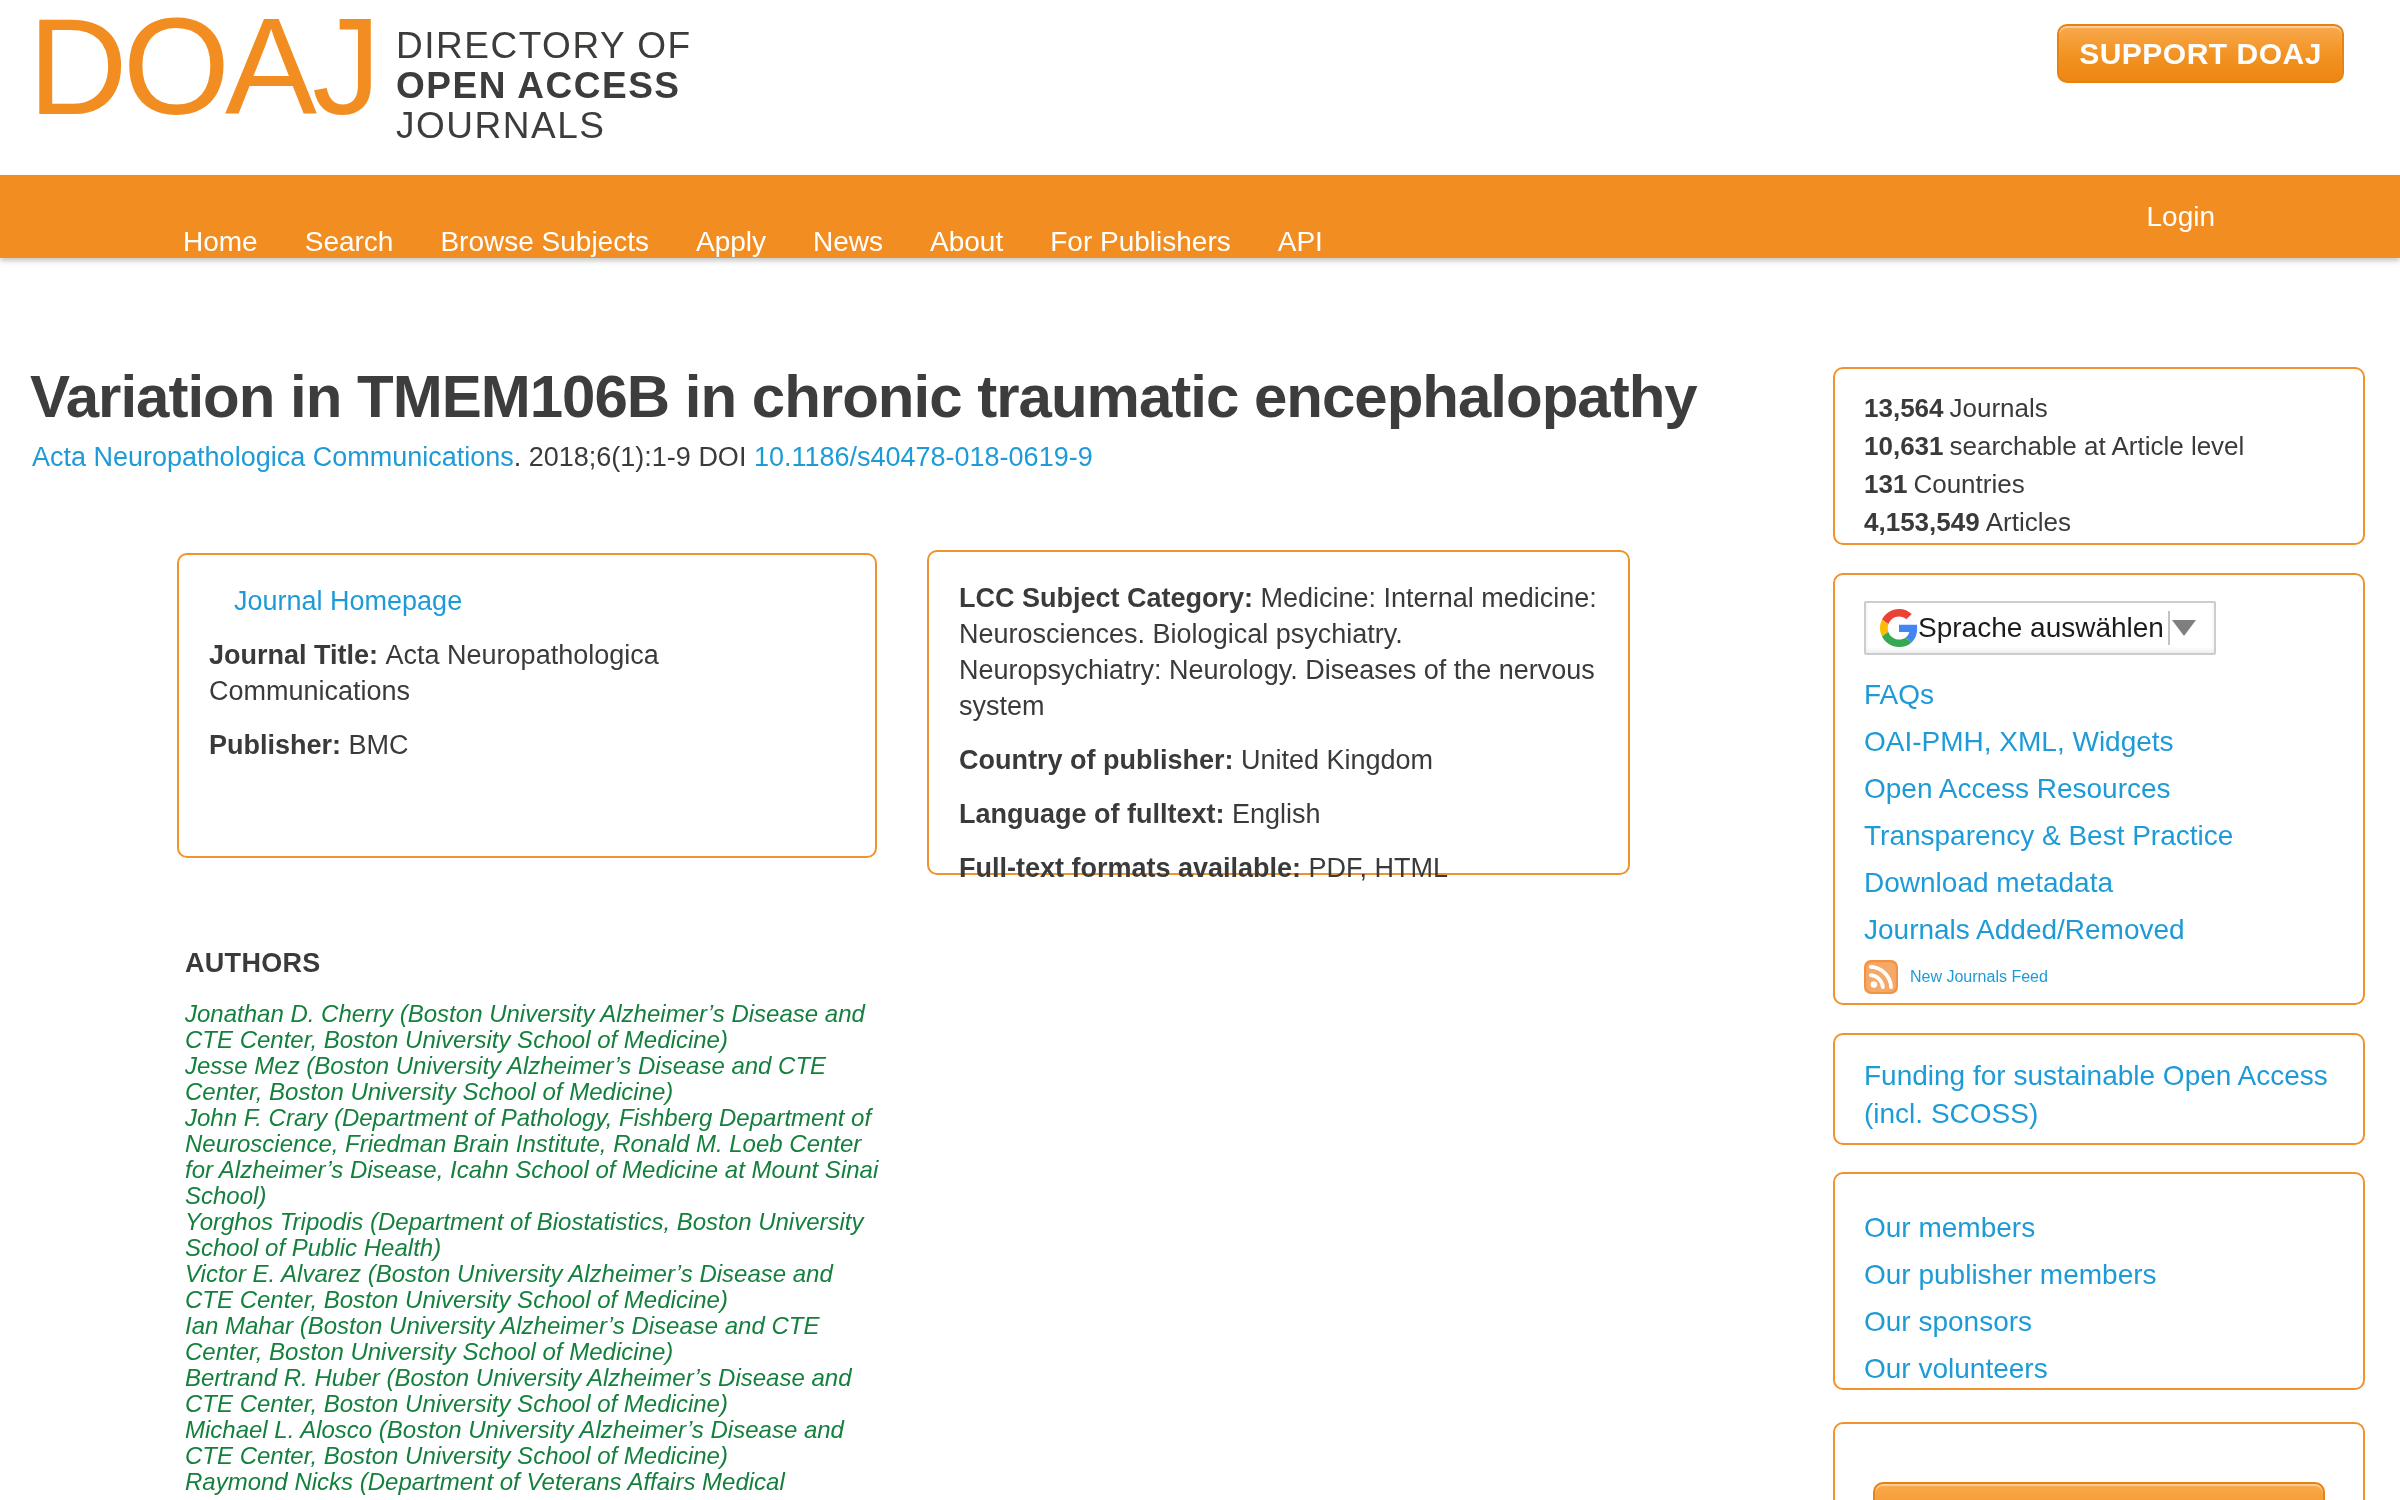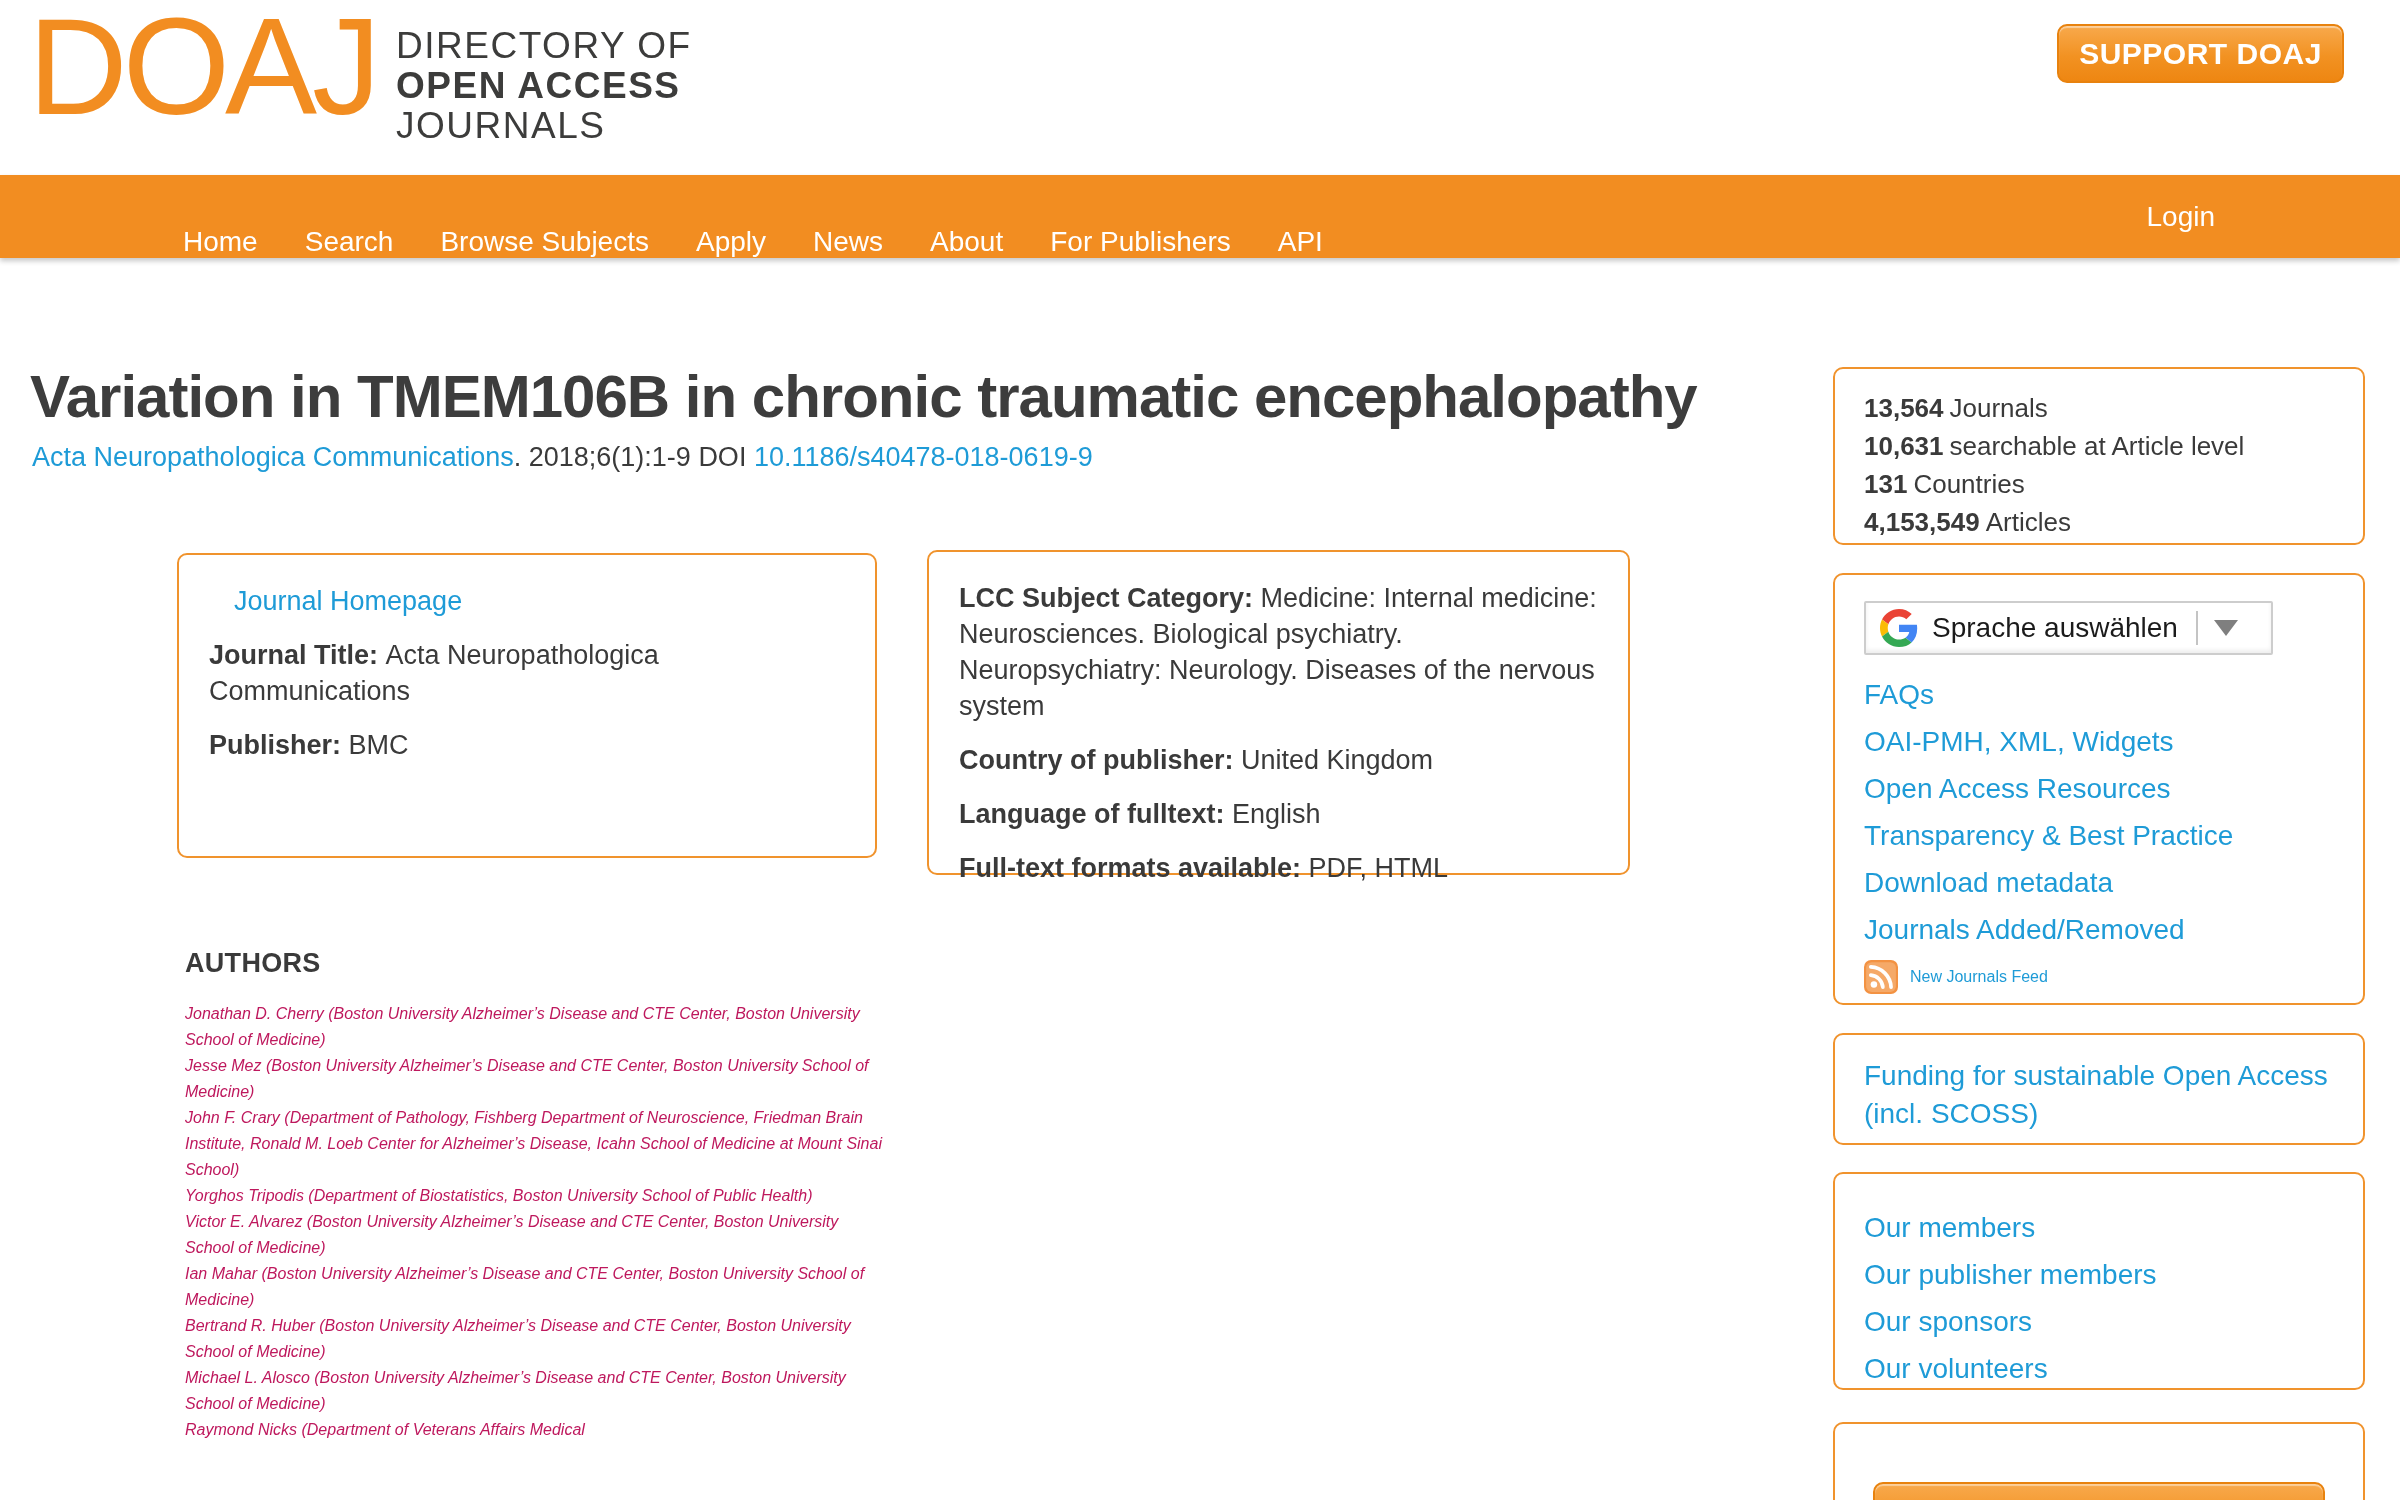--- a/index.html
+++ b/index.html
@@ -56,36 +56,36 @@
   .journal-box { left:177px; top:553px; width:700px; height:305px; padding:28px 30px; }
   .details-box { left:927px; top:550px; width:703px; height:325px; padding:28px 30px; }
   .box-row { font-size:27px; line-height:36px; margin-bottom:18px; color:#3a3a3a; }
   .box-row b::after { content:": "; }
   .box-link-row { font-size:27px; line-height:36px; margin-bottom:18px;margin-left:25px; }
 
   
   .section-heading { font-size:27px; font-weight:bold; color:#3a3a3a; letter-spacing:0.3px; }
   .authors { position:absolute; left:185px; top:948px; width:697px; }
   .authors-list { margin-top:22px; }
-  .author-item { font-style:italic; font-size:16px; line-height:26px; color:#be185d; }
+  .author-item { font-style:italic; font-size:24px; line-height:26px; color:#15803d; }
   .editorial { position:absolute; left:930px; top:948px; width:700px; }
   .editorial-links { margin-top:18px; }
   .elink { display:block; font-size:27px; line-height:27px; margin-bottom:17px; }
   .time-text { font-size:27px; color:#3a3a3a; margin-top:25px; }
 
   
   .sb { left:1833px; width:532px; }
   .stats-box { top:367px; height:178px; padding:20px 29px; }
   .stat-row { font-size:26px; line-height:38px; color:#3a3a3a; }
   .stat-row b { margin-right:6px; }
 
   .links-box { top:573px; height:432px; padding:26px 29px; }
   .translate-widget {
-    width:409px; height:54px; border:2px solid #cdcdcd; border-radius:2px;
-    background:#fff; display:flex; align-items:center; padding:0 14px; gap:14px;
+    width:352px; height:54px; border:2px solid #cdcdcd; border-radius:2px;
+    background:#fff; display:flex; align-items:center; padding:0 14px; gap:0;
     box-shadow:inset 0 -3px 4px rgba(0,0,0,0.07); cursor:pointer;
   }
   .translate-label { font-size:28px; color:#1b1b1b; white-space:nowrap; }
   .translate-divider { width:2px; height:34px; background:#c4c4c4; margin-left:4px; }
   .translate-caret {
     width:0; height:0; border-left:12px solid transparent;
     border-right:12px solid transparent; border-top:16px solid #7f7f7f; margin-left:2px;
   }
   .side-links { margin-top:16px; }
   .side-link { display:block; font-size:28px; line-height:47px; }

